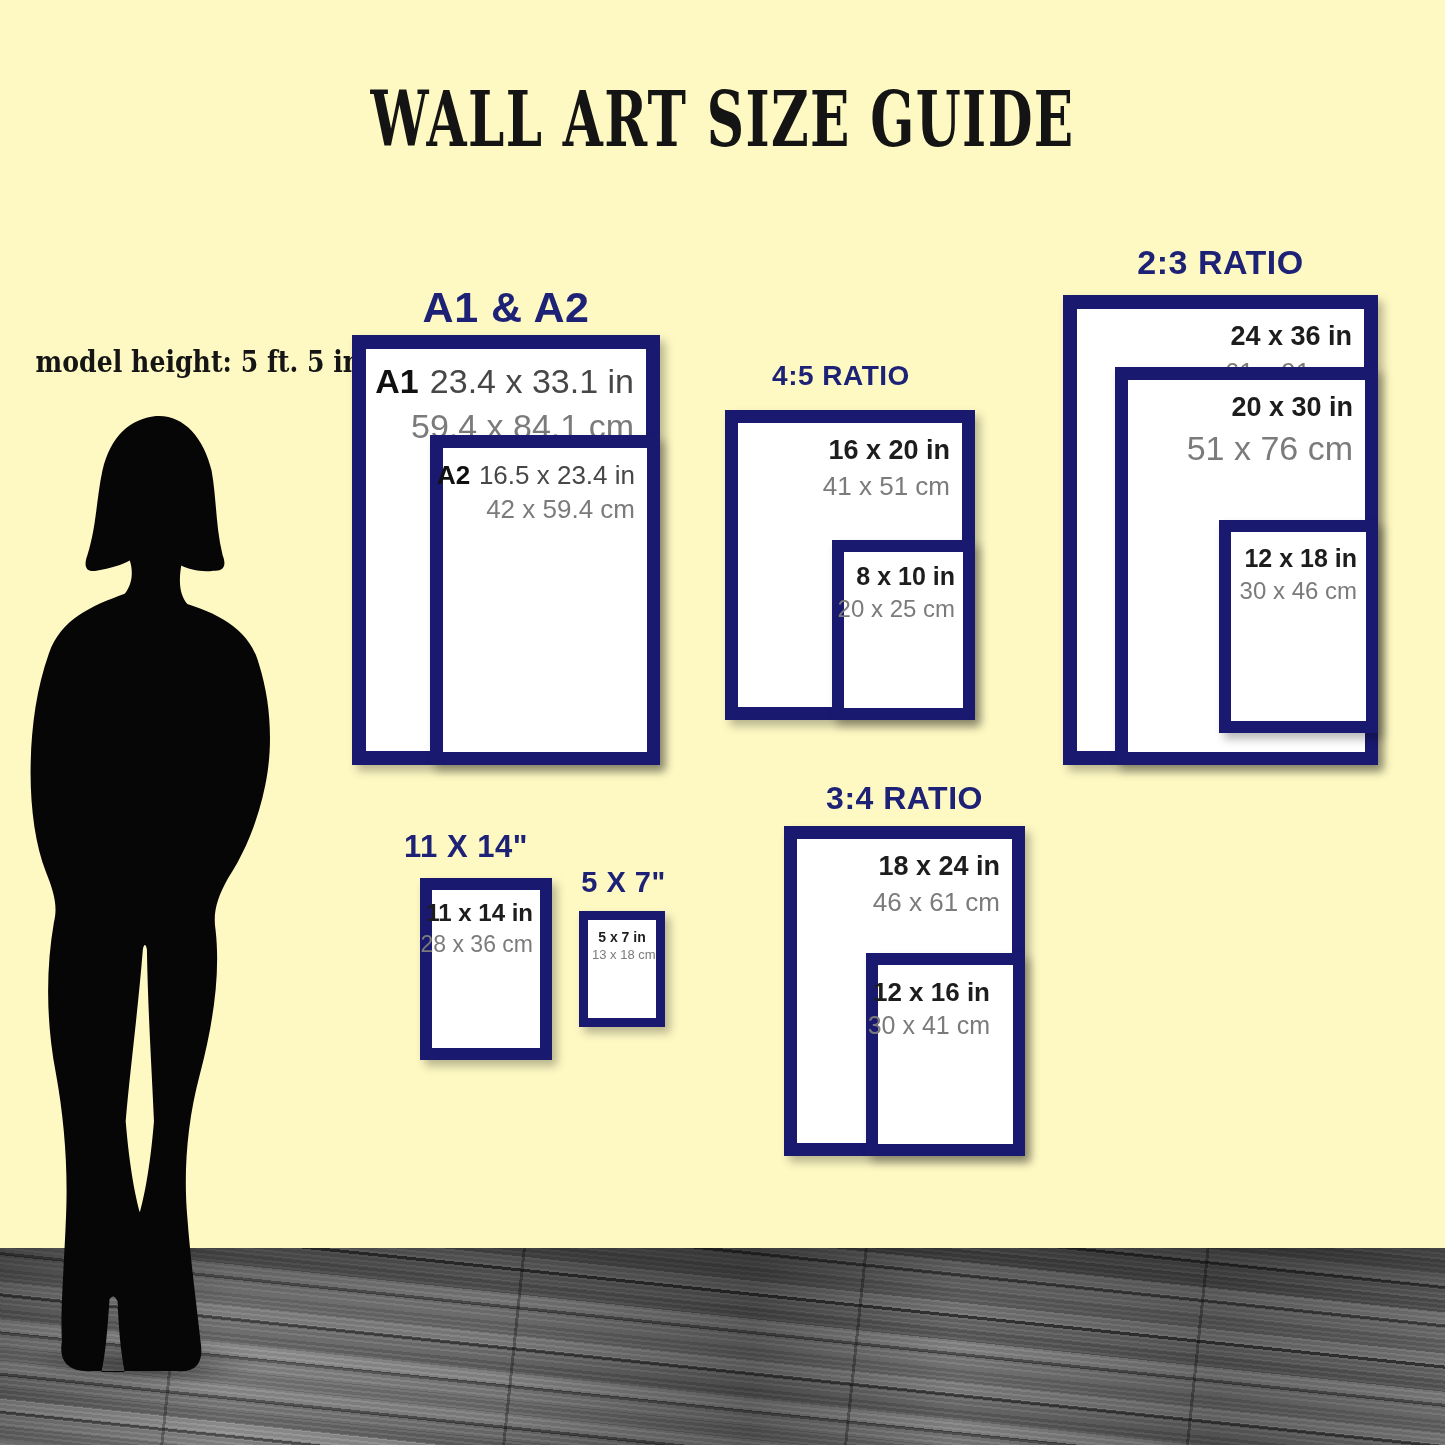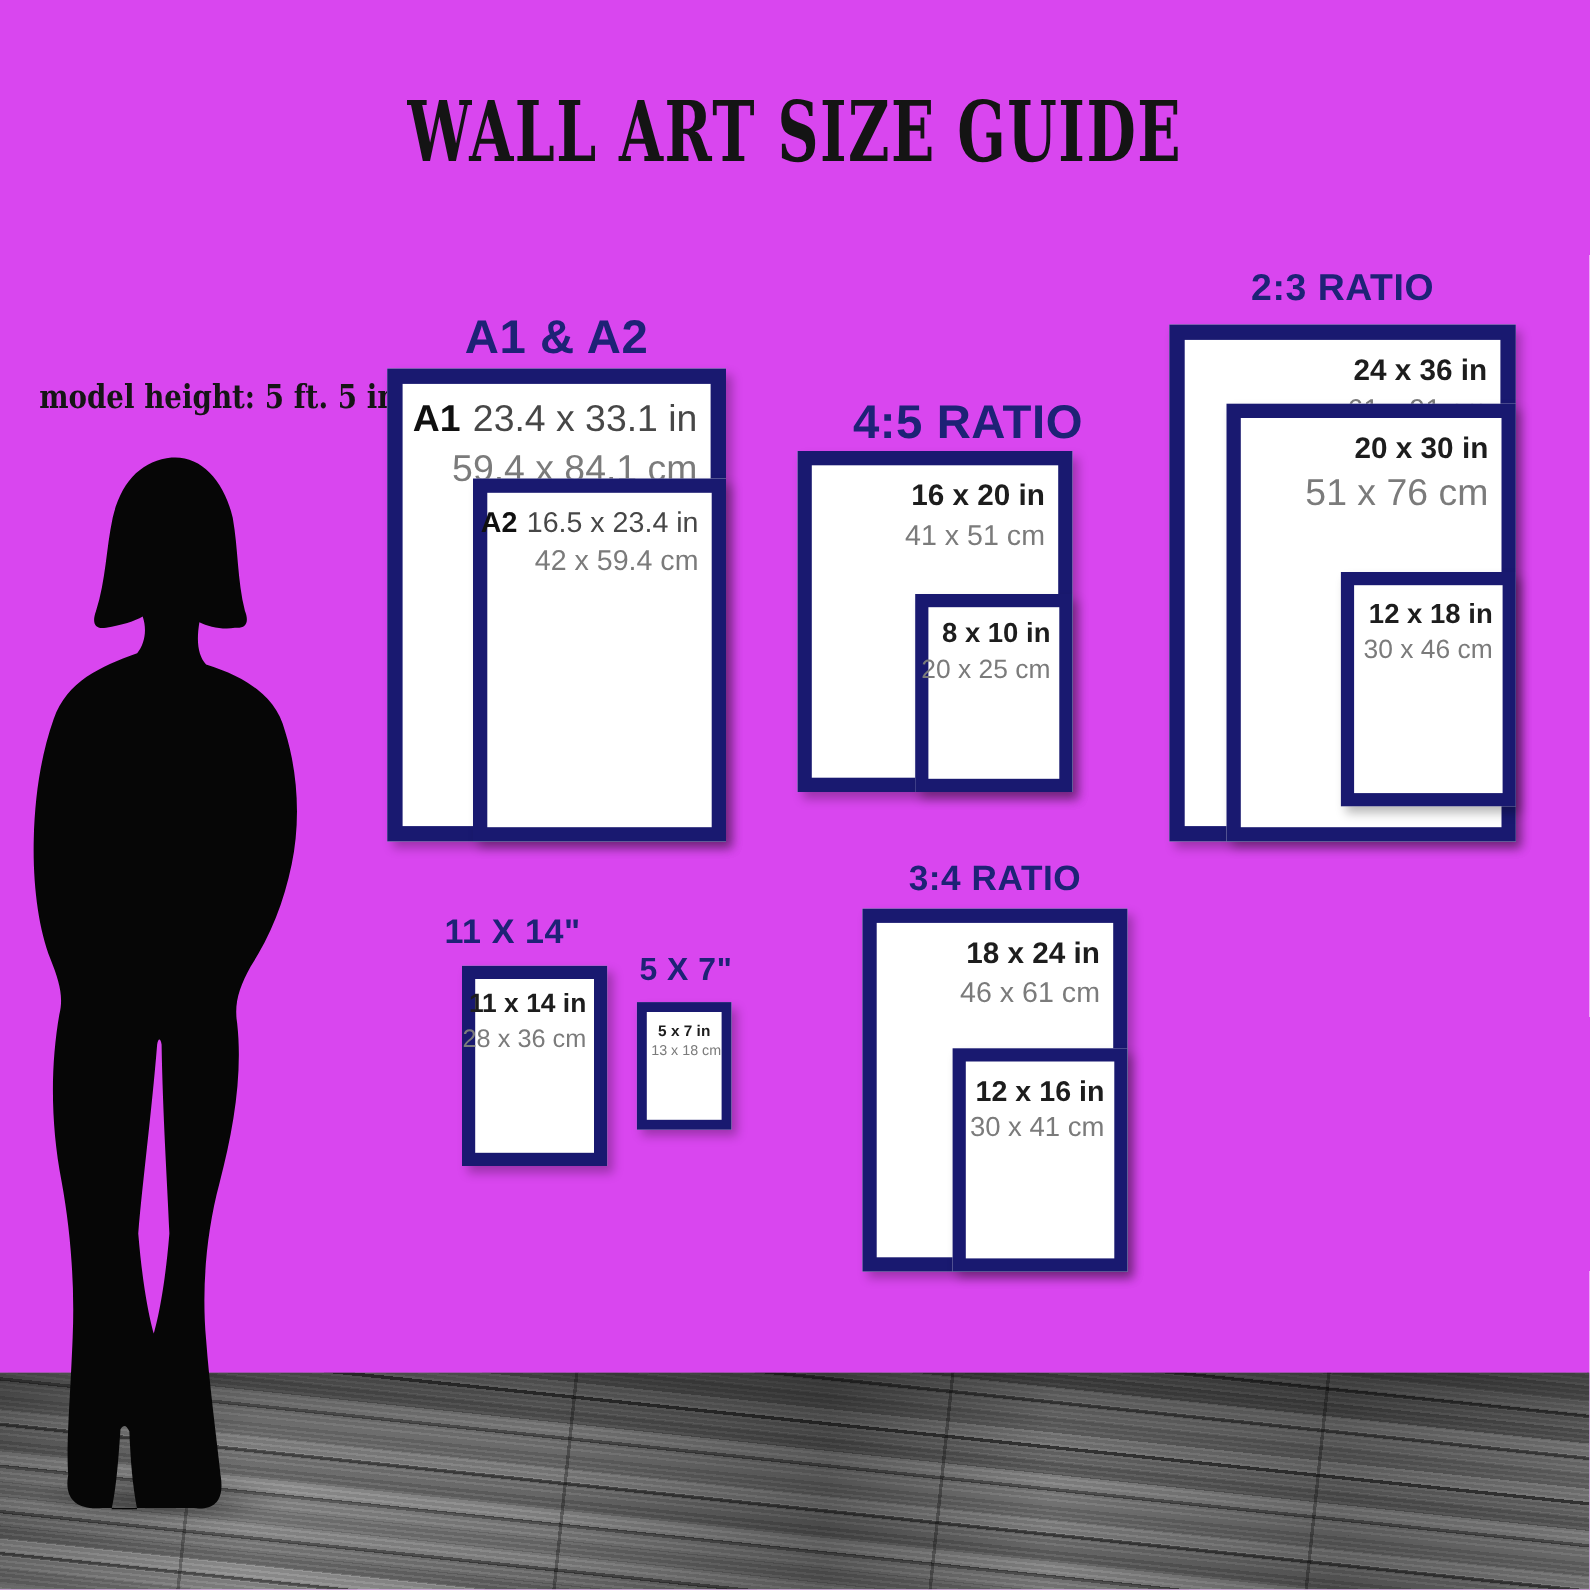--- a/index.html
+++ b/index.html
@@ -1,17 +1,17 @@
 <!DOCTYPE html>
 <html><head>
 <meta charset="utf-8">
 <style>
   html,body{margin:0;padding:0;background:#fff;}
   #canvas{
-    position:relative;width:1445px;height:1445px;overflow:hidden;background:#d946ef;
+    position:relative;width:1445px;height:1445px;overflow:hidden;background:#fef9c3;
     font-family:"Liberation Sans",sans-serif;
   }
   .title{
     position:absolute;top:82px;left:0;width:100%;text-align:center;
     font-family:"DejaVu Serif",serif;font-weight:700;font-size:76px;line-height:1;
     letter-spacing:2px;color:#141414;transform:scaleX(0.68);transform-origin:50% 50%;
     white-space:nowrap;
   }
   .model-h{
     position:absolute;top:344px;left:10px;width:320px;text-align:center;
@@ -74,21 +74,21 @@
       C170 880 164 836 161 795 C157 750 161 700 173 655 C186 606 194 556 189 511
       C186 493 191 478 201 460 C219 432 231 402 238 368 C246 330 244 286 232 248
       C224 216 196 199 161 188 C154 180 152 168 155 150 C163 154 176 157 187 155
       C197 156 200 150 196 140 C189 112 190 84 185 56 C177 22 156 0 130 2 Z
       M117 530 C112 592 104 652 100 700 C104 748 110 776 114 790
       C118 776 124 748 128 700 C126 652 122 592 121 530 C120 524 118 524 117 530 Z
       M84 876 C82 906 80 930 76 948 L99 948 C95 928 93 904 92 878 C89 872 87 872 84 876 Z"></path>
   </svg>
 
   <div class="sec-h" style="left:352px;top:283px;width:308px;font-size:43px">A1 &amp; A2</div>
-  <div class="sec-h" style="left:755px;top:360px;width:250px;font-size:43px">4:5 RATIO</div>
+  <div class="sec-h" style="left:716px;top:360px;width:250px;font-size:28px">4:5 RATIO</div>
   <div class="sec-h" style="left:1063px;top:243px;width:315px;font-size:34px">2:3 RATIO</div>
   <div class="sec-h" style="left:386px;top:829px;width:160px;font-size:31px">11 X 14"</div>
   <div class="sec-h" style="left:566px;top:866px;width:115px;font-size:29px">5 X 7"</div>
   <div class="sec-h" style="left:784px;top:780px;width:241px;font-size:32px">3:4 RATIO</div>
 
   <div class="frame" style="left:352px;top:335px;width:308px;height:430px">
     <div class="lbl" style="font-size:34px">
       <div><span class="pfx">A1</span><span class="din gray">23.4 x 33.1 in</span></div>
       <div class="l2">59.4 x 84.1 cm</div>
     </div>
@@ -146,19 +146,19 @@
     </div>
   </div>
 
   <div class="frame b13" style="left:784px;top:826px;width:241px;height:330px">
     <div class="lbl" style="font-size:27px">
       <div class="din">18 x 24 in</div>
       <div class="l2" style="font-size:26px">46 x 61 cm</div>
     </div>
   </div>
   <div class="frame b12" style="left:866px;top:953px;width:159px;height:203px">
-    <div class="lbl" style="font-size:26px;right:9px">
+    <div class="lbl" style="font-size:26px;right:23px">
       <div class="din">12 x 16 in</div>
       <div class="l2" style="font-size:25px">30 x 41 cm</div>
     </div>
   </div>
 
 </div>
 
 </body></html>

